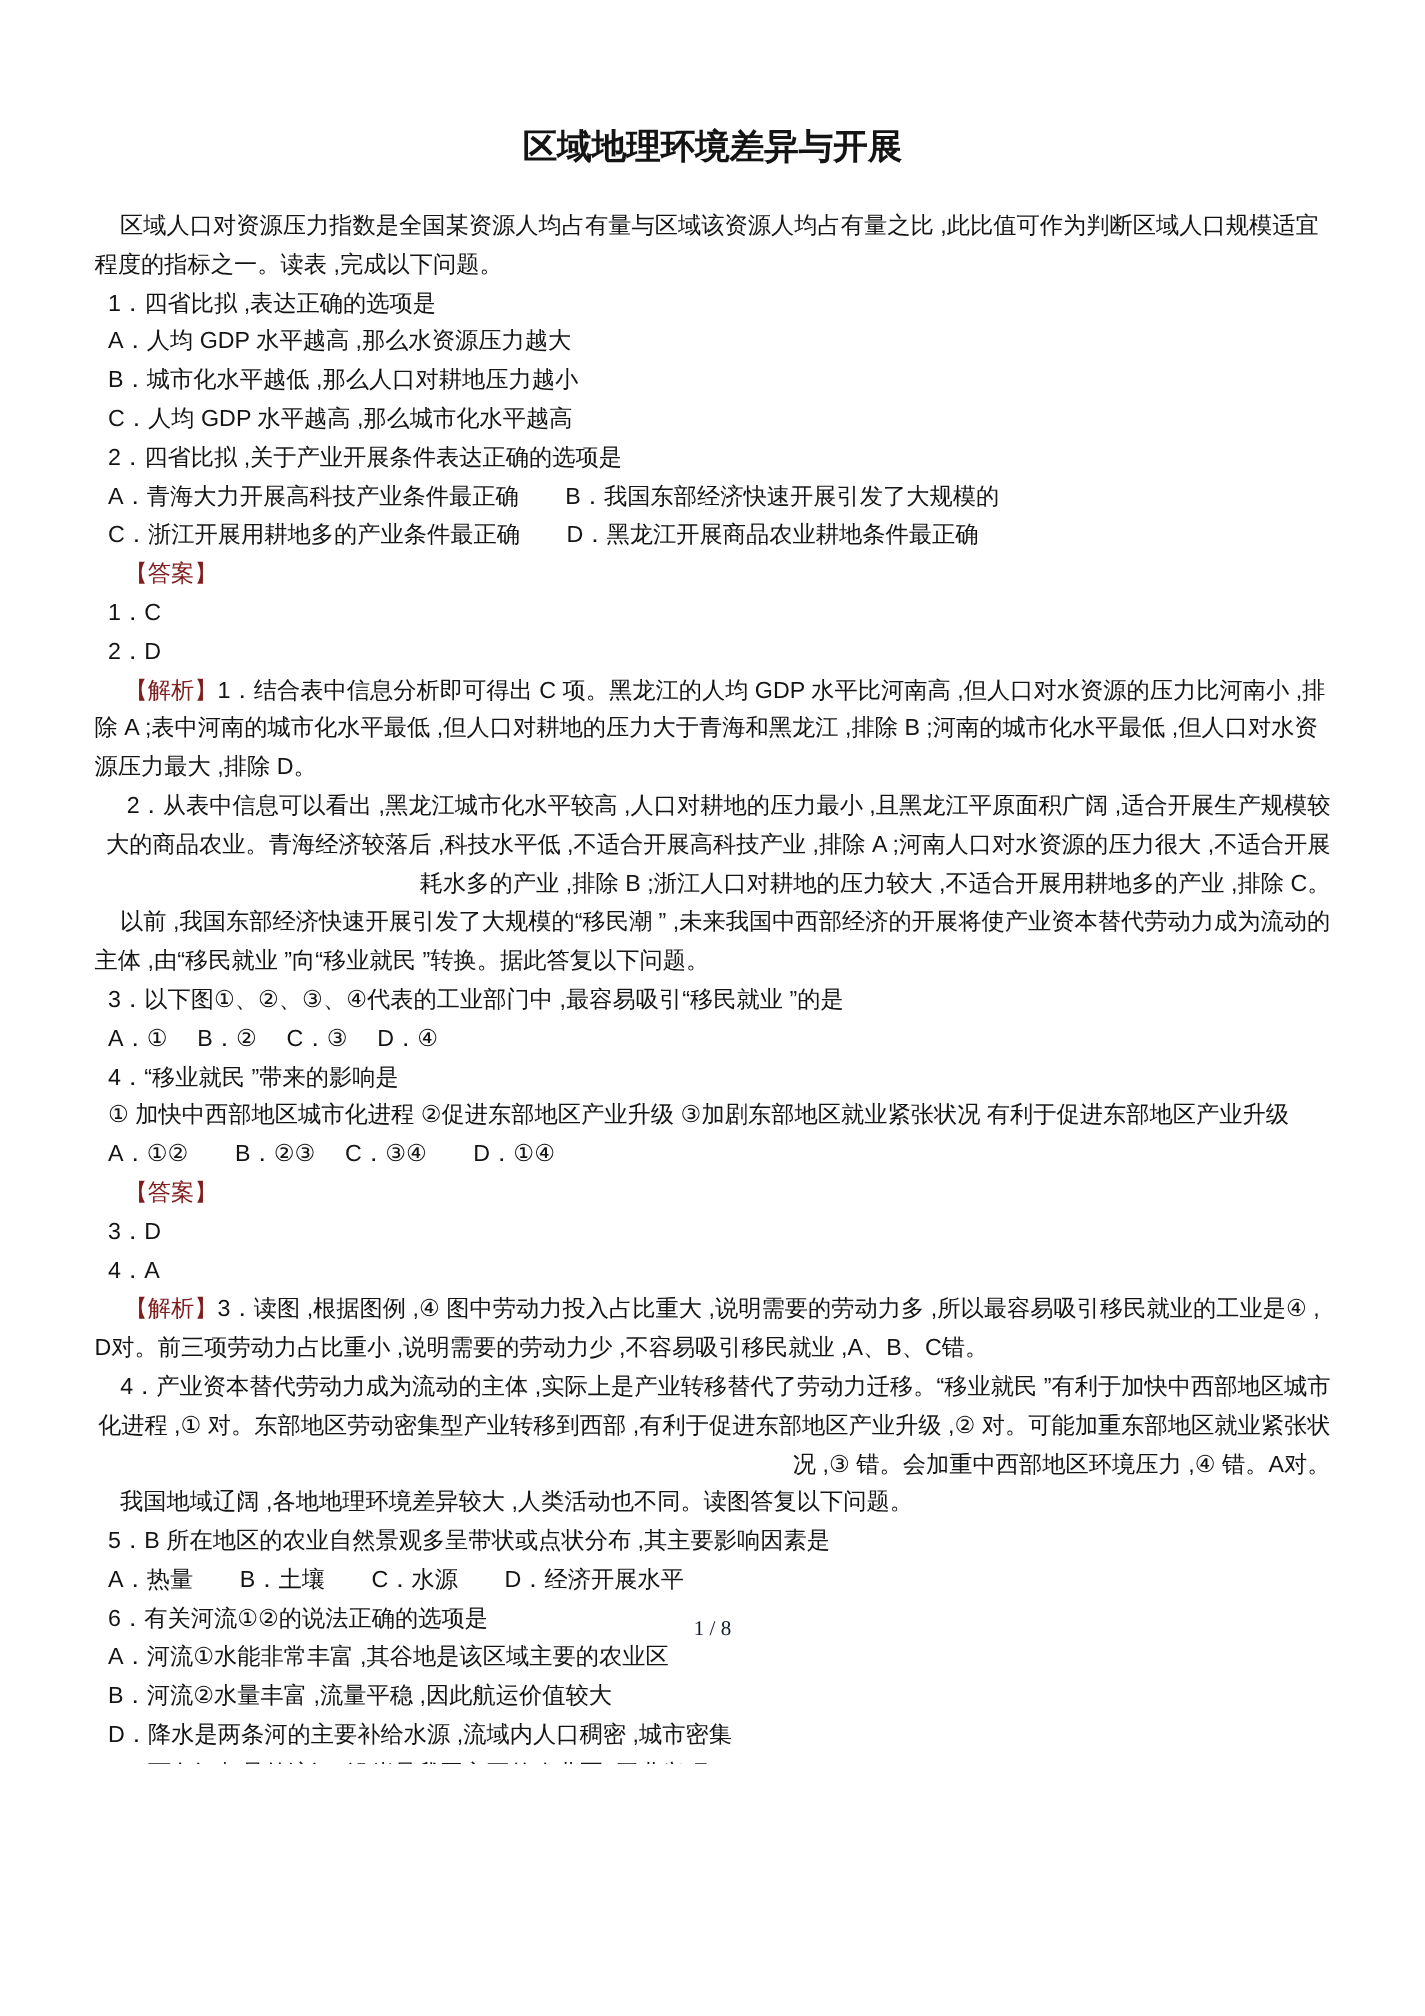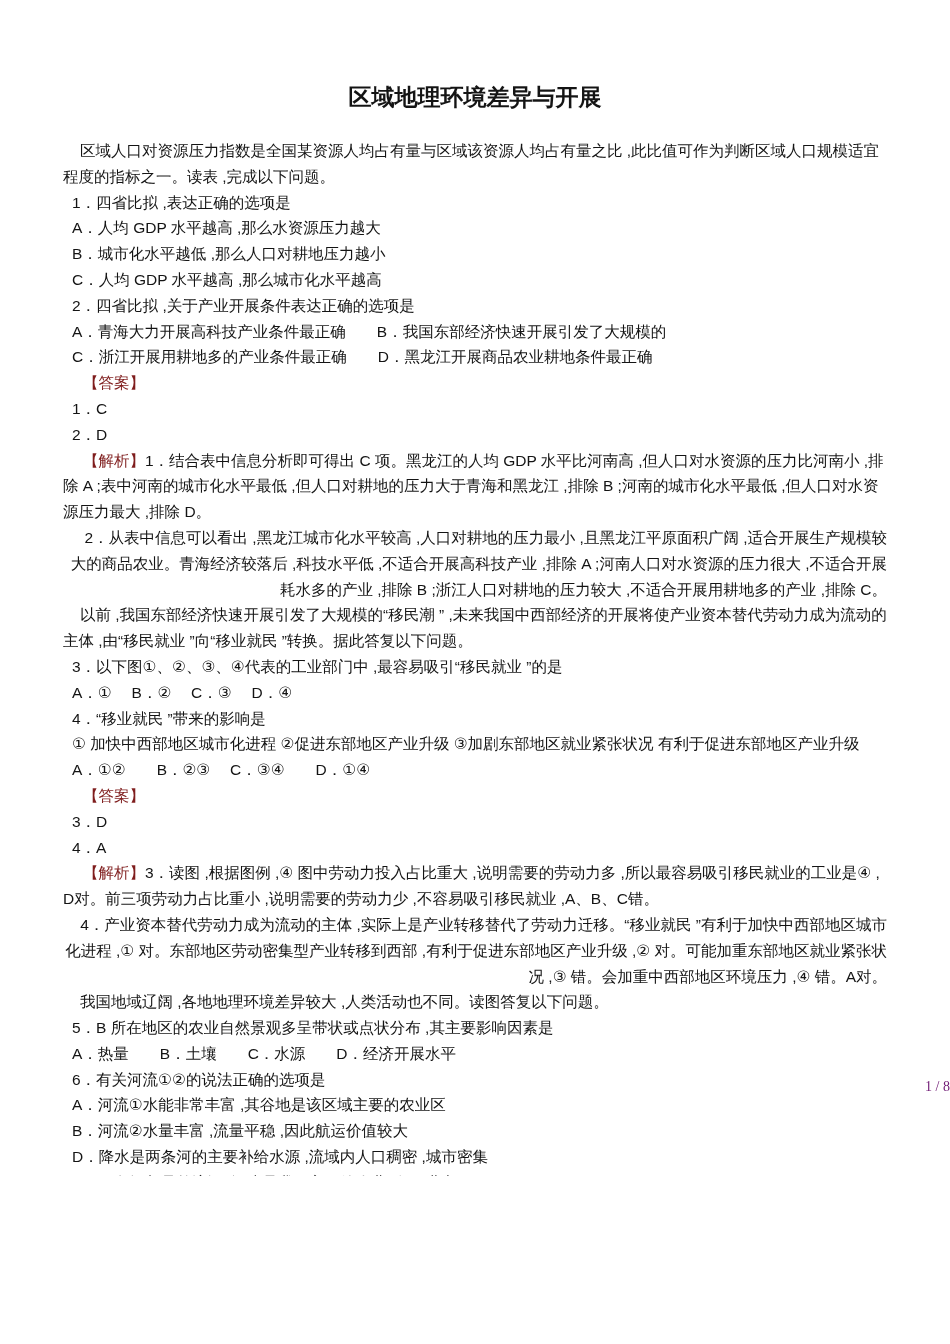--- a/index.html
+++ b/index.html
@@ -39,25 +39,25 @@
   .para.answer     { text-indent: 9px;  }
   .para.label      { text-indent: 20px; }
   .para.analysis   { text-indent: 20px; }
   .para.analysis2  { text-indent: 9px; text-align: right;  }
   .red { color: #7f1d1d; }
   .page-footer {
     position: absolute;
     left: 0;
     bottom: 79px;
     width: 100%;
-    text-align: right;
+    text-align: center;
     font-family: "Liberation Serif", "DejaVu Serif", serif;
     font-size: 14px;
     line-height: 20px;
-    color: #701a75;
+    color: #0f172a;
   }
 </style>
 </head>
 <body>
 
 <div class="page">
   <h1 class="doc-title">区域地理环境差异与开展</h1>
 
   <div>
       <div class="para intro"><span>区域人口对资源压力指数是全国某资源人均占有量与区域该资源人均占有量之比 ,此比值可作为判断区域人口规模适宜程度的指标之一。读表 ,完成以下问题。</span></div>

